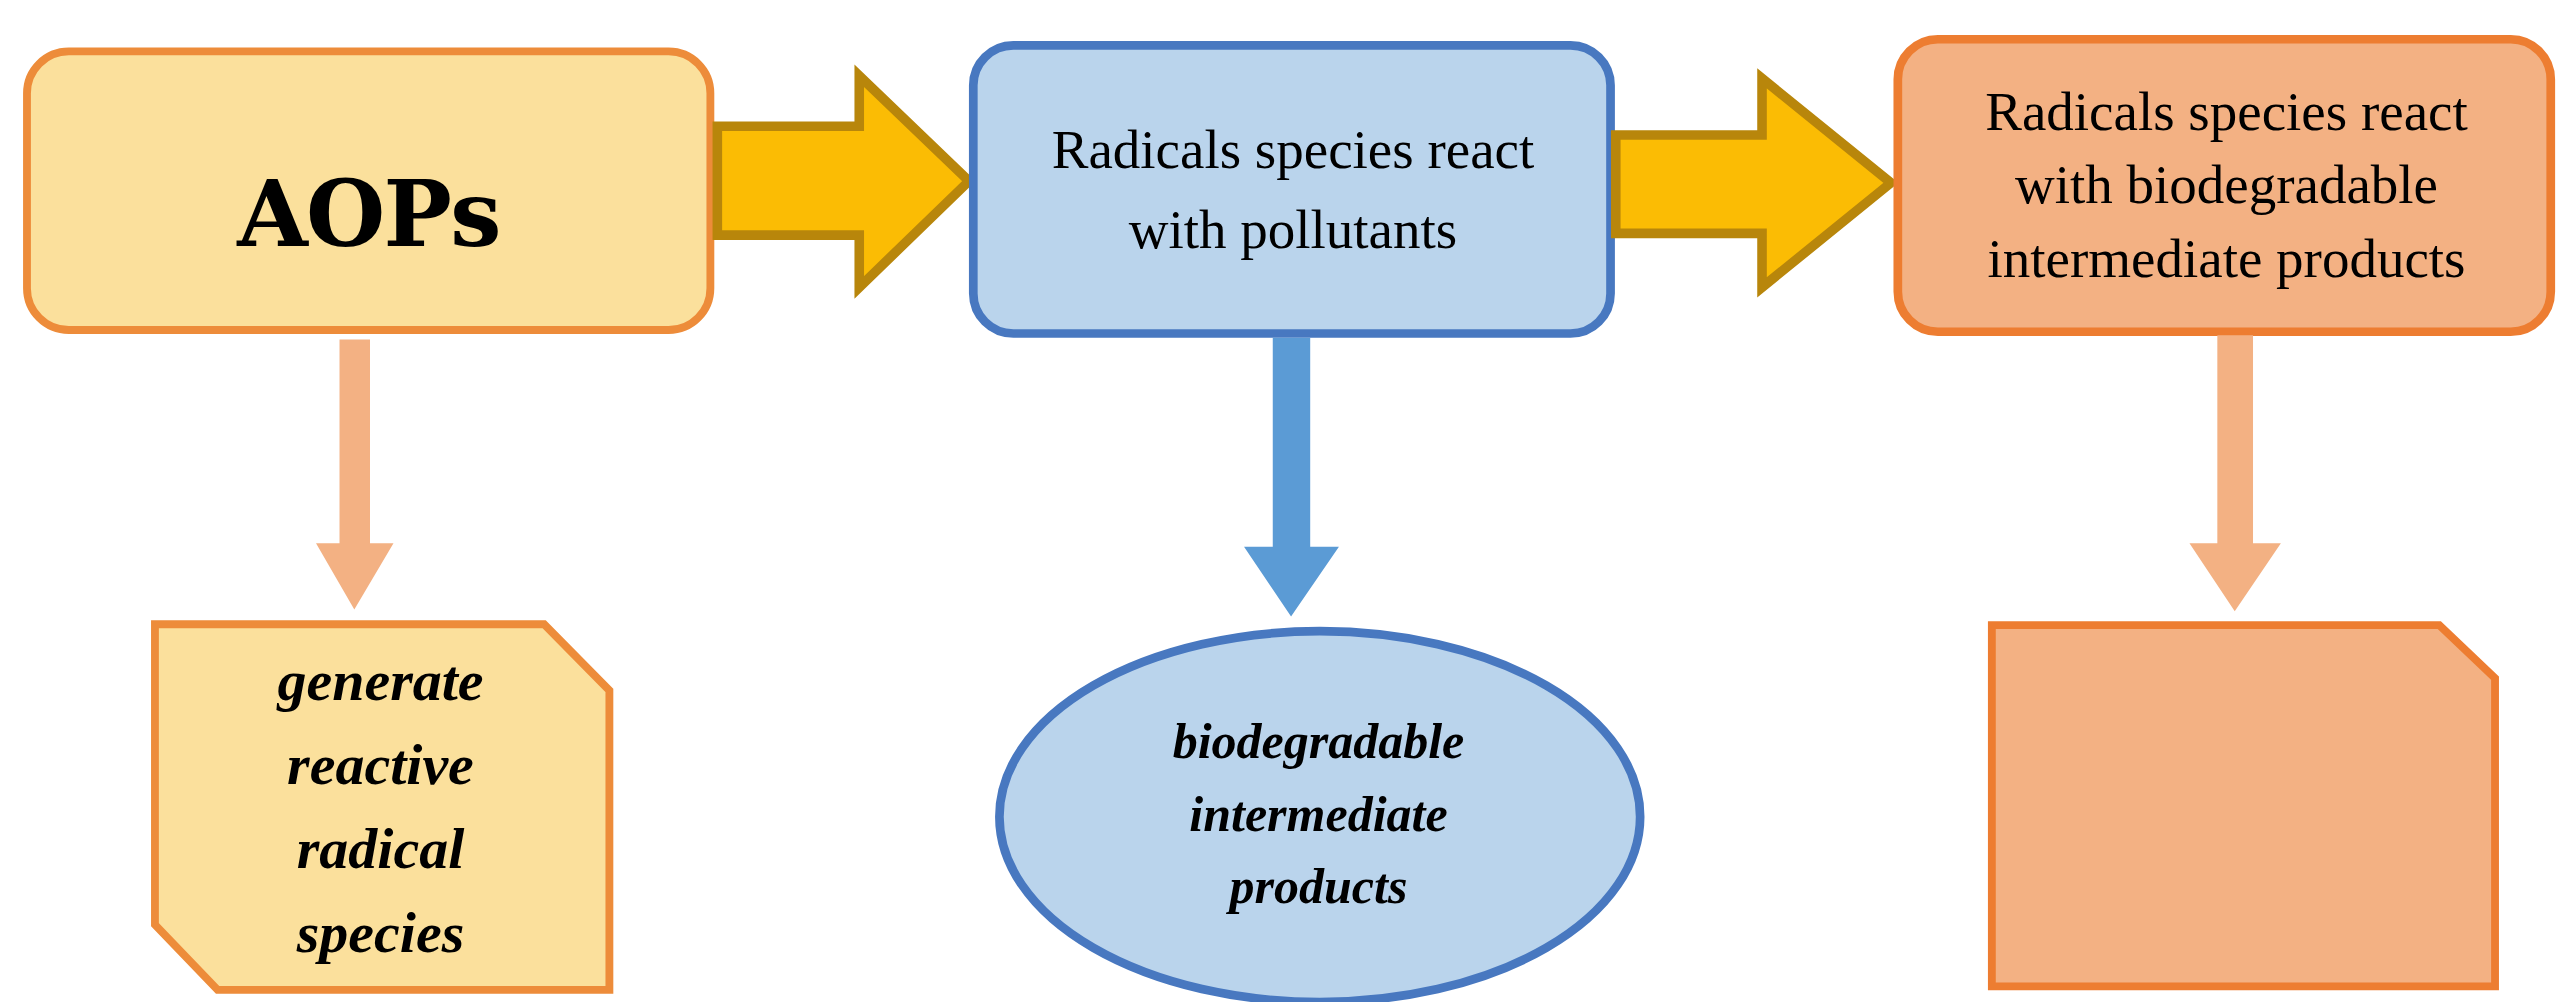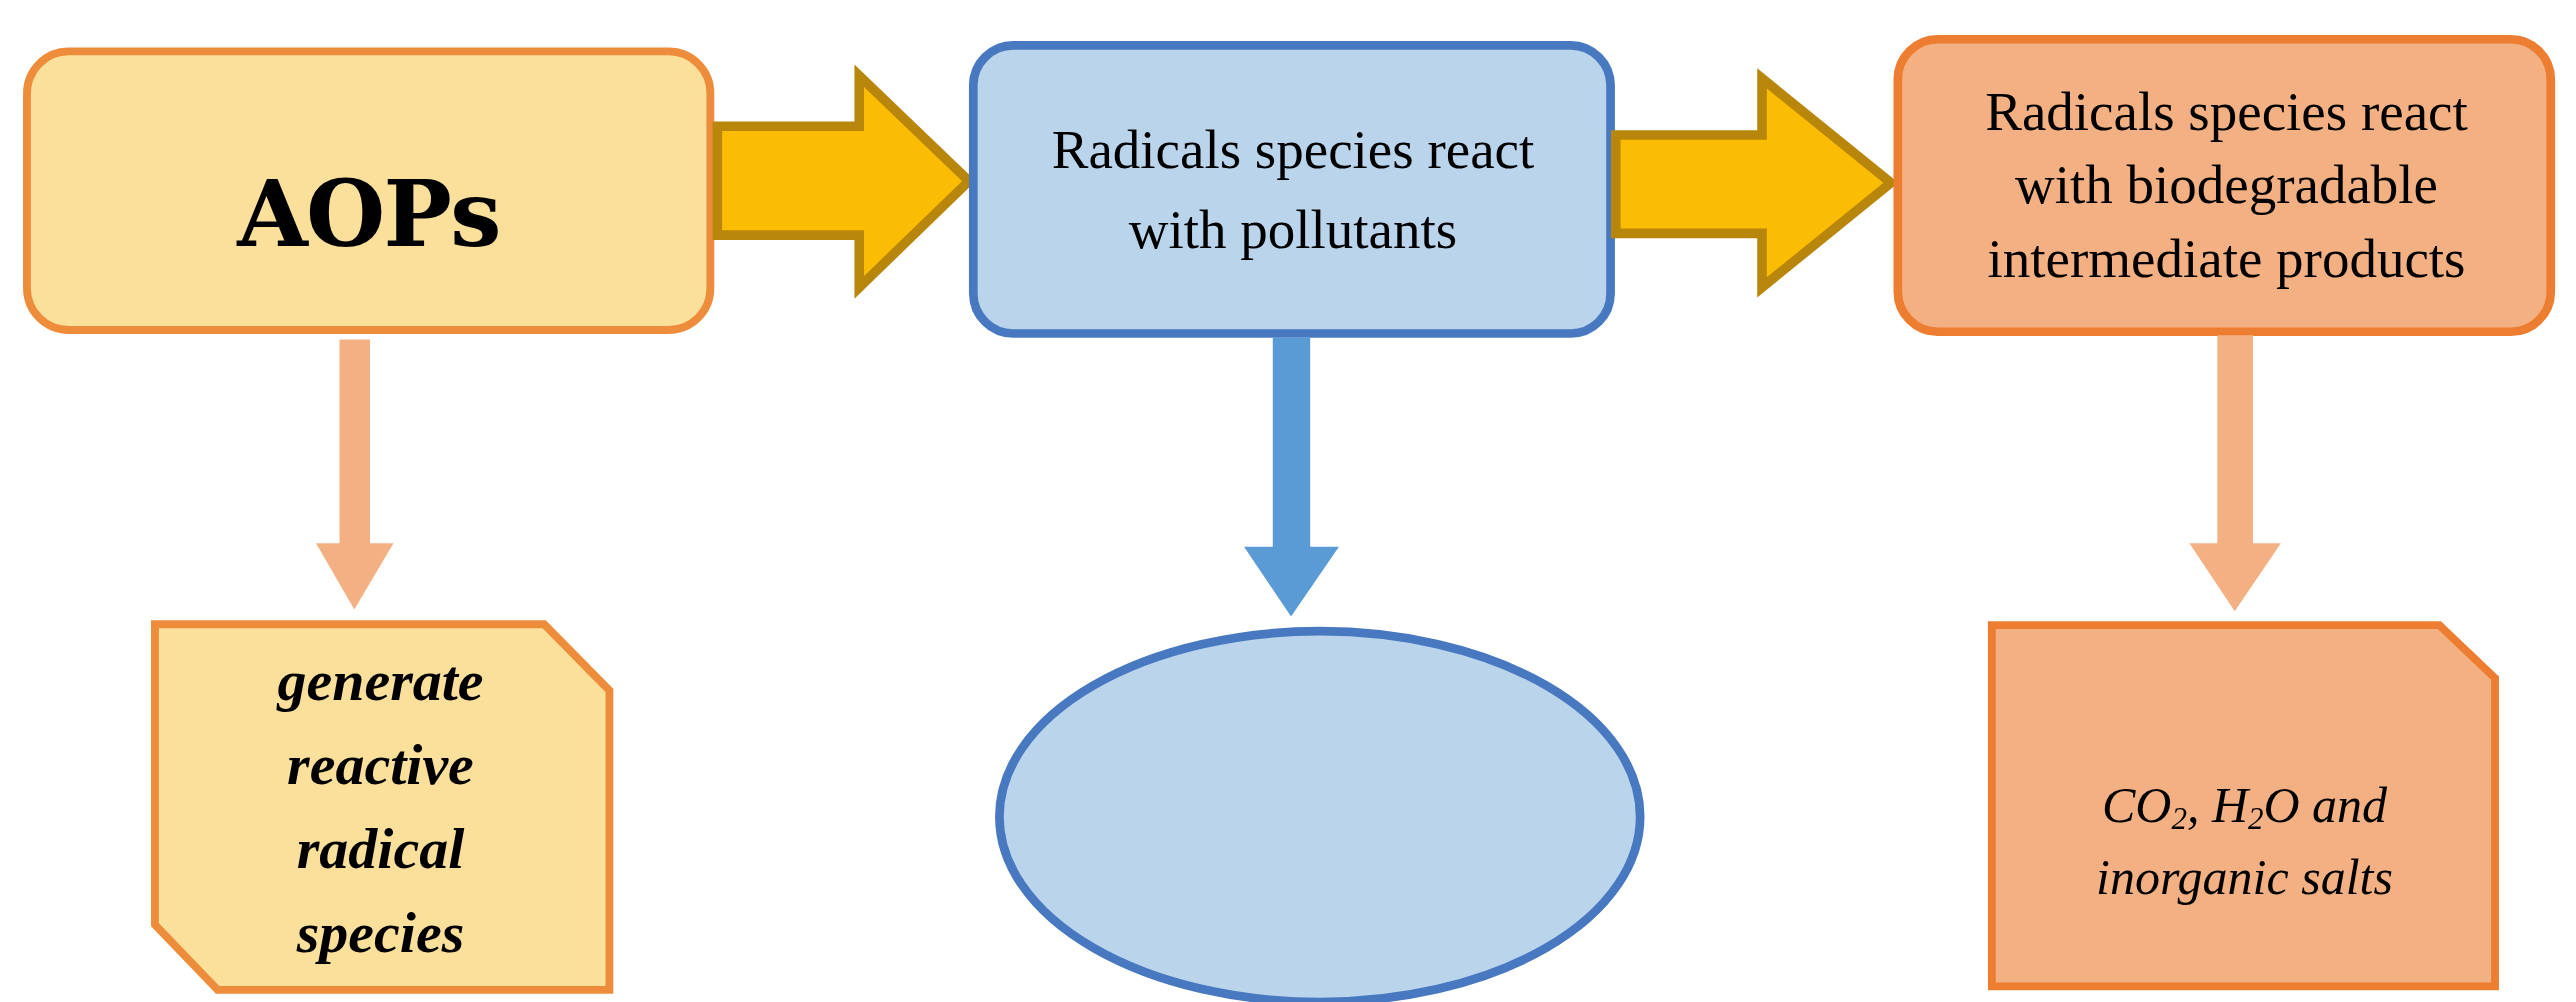--- a/index.html
+++ b/index.html
@@ -135,19 +135,19 @@
 
   <div class="label" id="lbl-step3">Radicals species react
 with biodegradable
 intermediate products</div>
 
   <div class="label" id="lbl-generate">generate
 reactive
 radical
 species</div>
 
+  <div class="label" id="lbl-ellipse">biodegradable
+intermediate
+products</div>
 
-  <div class="label" id="lbl-co2"><span>
-      <span><span>CO</span><sub>2</sub><span>, H</span><sub>2</sub><span>O and</span></span><br><span>inorganic salts</span>
-    </span></div>
 
 </div>
 
 
 </body></html>

